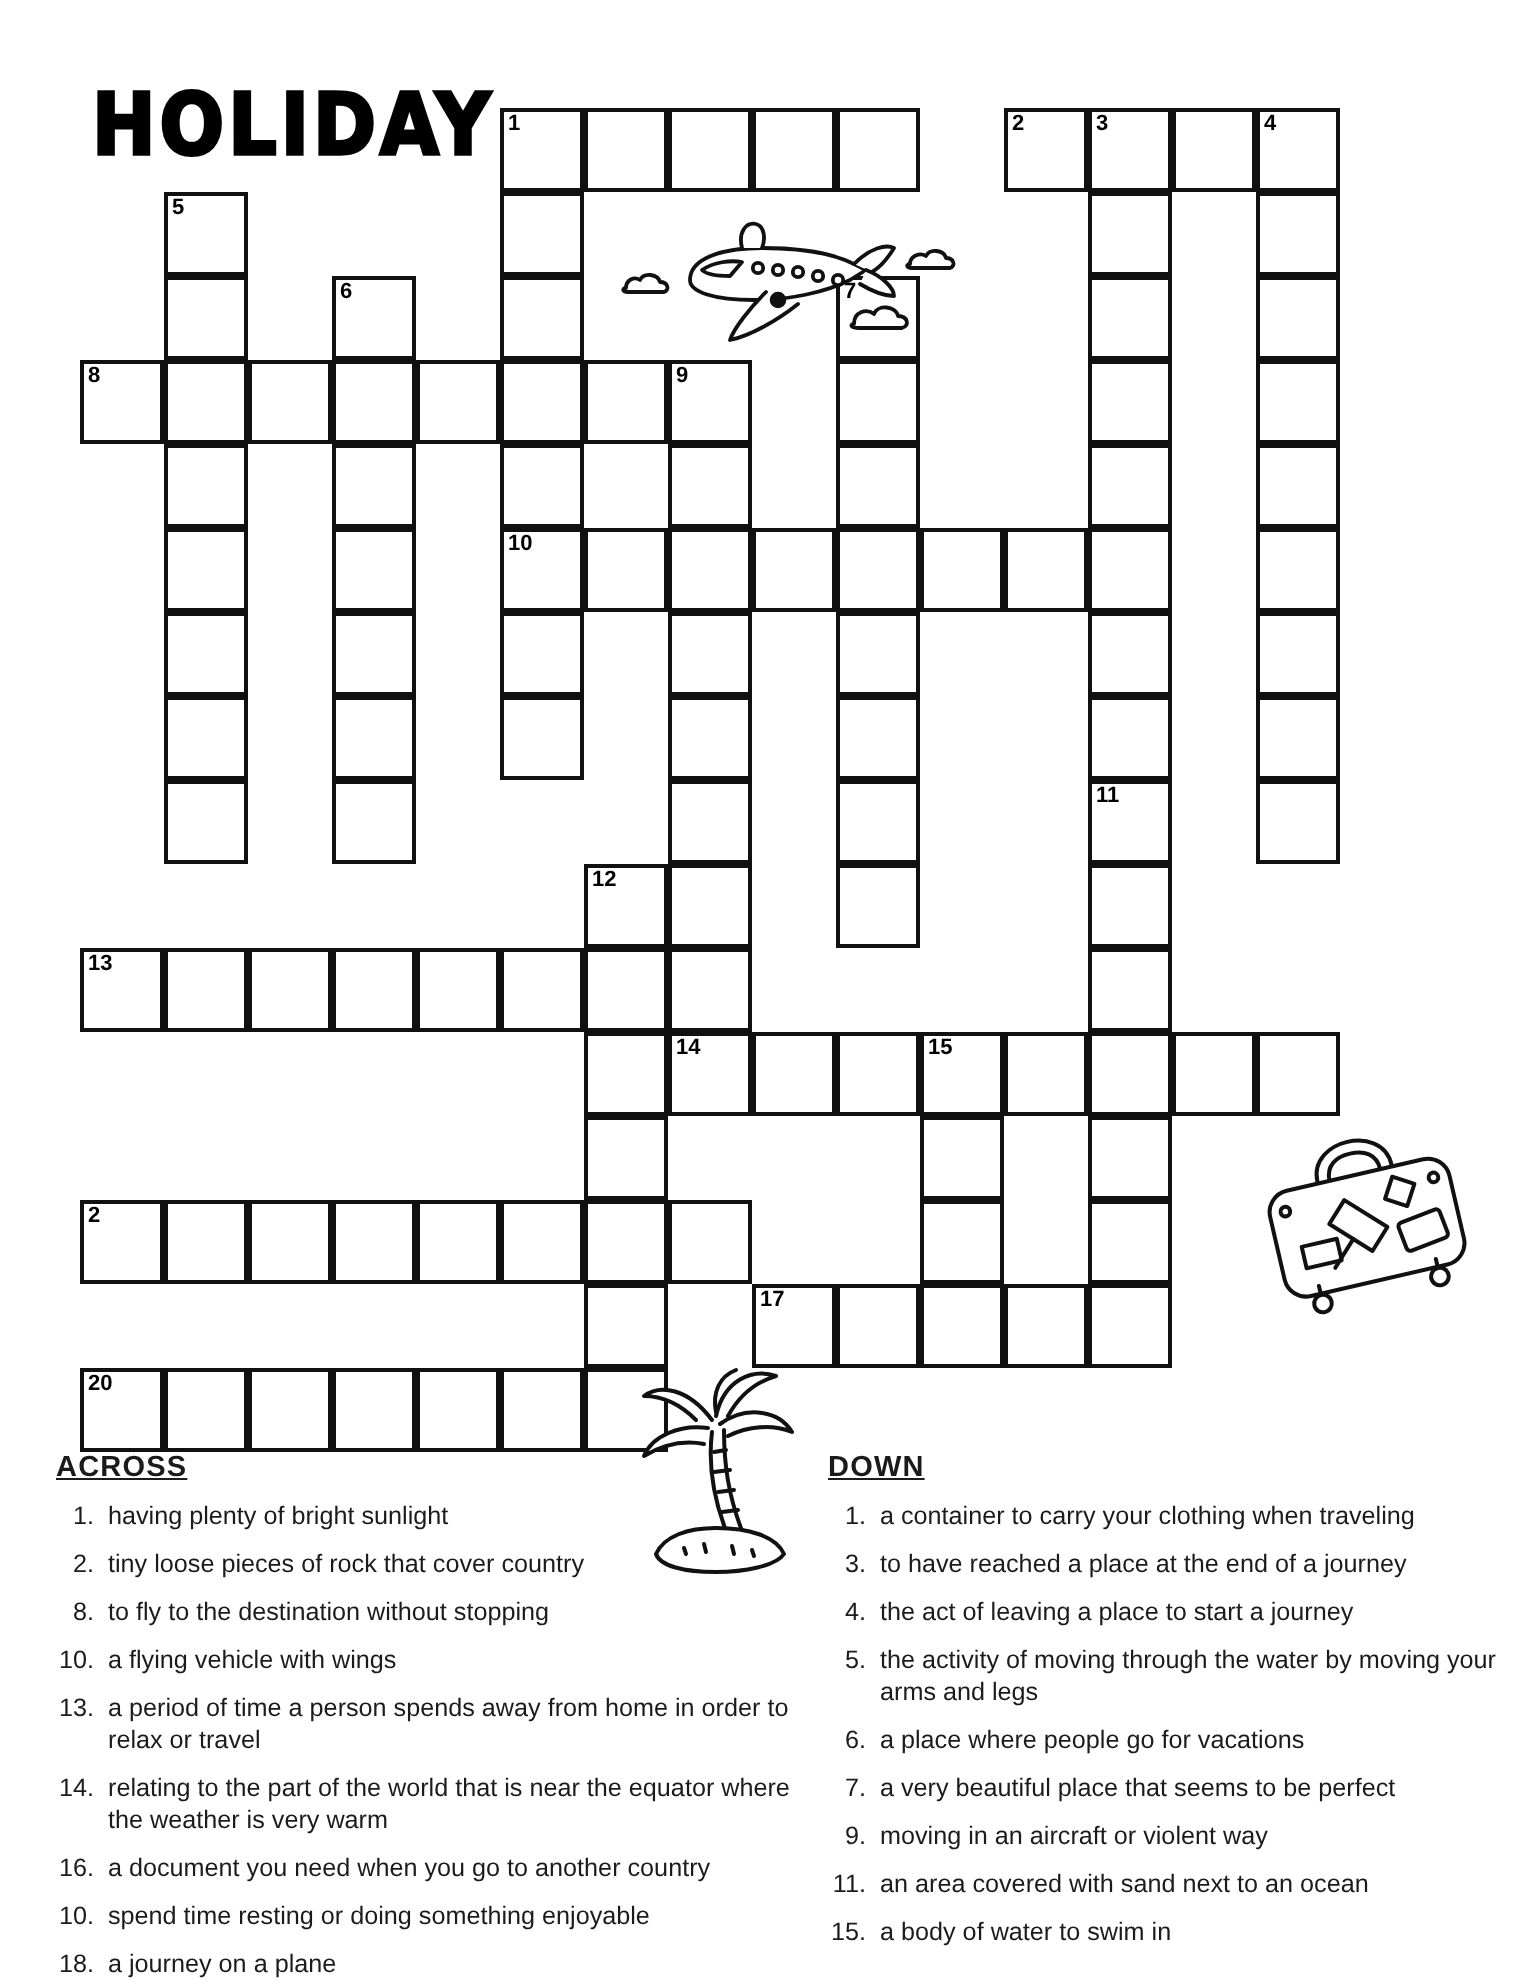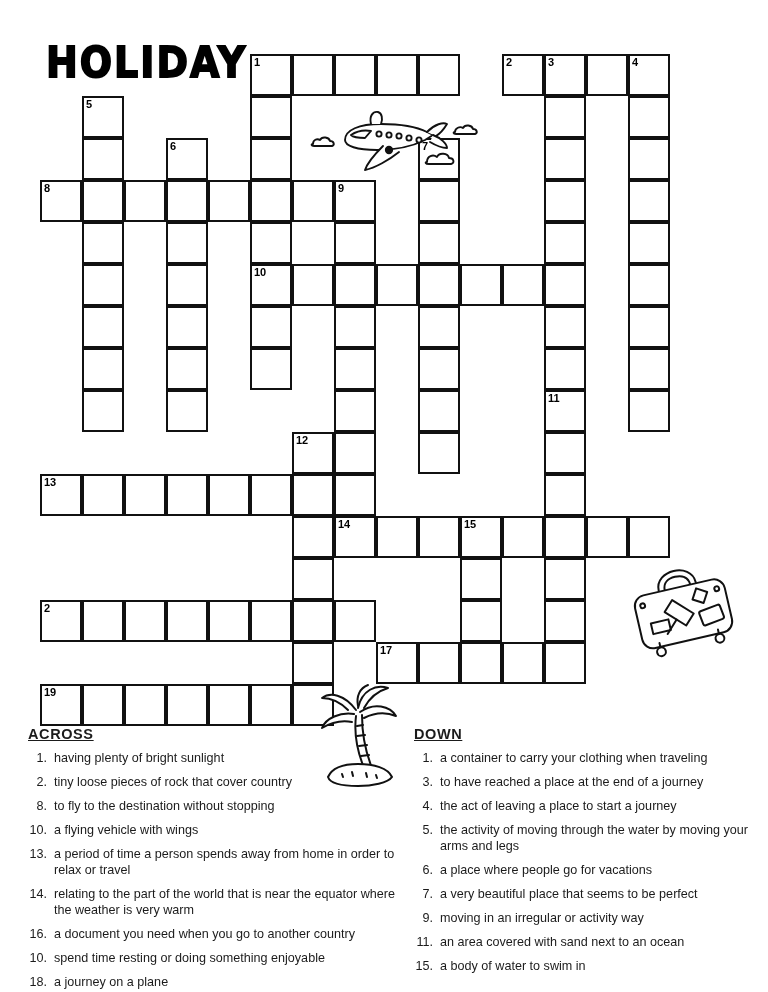--- a/index.html
+++ b/index.html
@@ -182,21 +182,21 @@
     <div class="cell" style="left: 292px; top: 600px;"></div>
     <div class="cell" style="left: 334px; top: 600px;"></div>
     <div class="cell" style="left: 376px; top: 642px;">
       <span class="num">17</span>
     </div>
     <div class="cell" style="left: 418px; top: 642px;"></div>
     <div class="cell" style="left: 460px; top: 642px;"></div>
     <div class="cell" style="left: 502px; top: 642px;"></div>
     <div class="cell" style="left: 544px; top: 642px;"></div>
     <div class="cell" style="left: 40px; top: 684px;">
-      <span class="num">19</span>
+      <span class="num">20</span>
     </div>
     <div class="cell" style="left: 82px; top: 684px;"></div>
     <div class="cell" style="left: 124px; top: 684px;"></div>
     <div class="cell" style="left: 166px; top: 684px;"></div>
     <div class="cell" style="left: 208px; top: 684px;"></div>
     <div class="cell" style="left: 250px; top: 684px;"></div>
     <div class="cell" style="left: 250px; top: 96px;"></div>
     <div class="cell" style="left: 250px; top: 138px;"></div>
     <div class="cell" style="left: 250px; top: 222px;"></div>
     <div class="cell" style="left: 250px; top: 306px;"></div>
@@ -399,21 +399,21 @@
       <li class="clue-item">
         <span class="clue-num">6.</span>
         <span class="clue-text">a place where people go for vacations</span>
       </li>
       <li class="clue-item">
         <span class="clue-num">7.</span>
         <span class="clue-text">a very beautiful place that seems to be perfect</span>
       </li>
       <li class="clue-item">
         <span class="clue-num">9.</span>
-        <span class="clue-text">moving in an irregular or activity way</span>
+        <span class="clue-text">moving in an aircraft or violent way</span>
       </li>
       <li class="clue-item">
         <span class="clue-num">11.</span>
         <span class="clue-text">an area covered with sand next to an ocean</span>
       </li>
       <li class="clue-item">
         <span class="clue-num">15.</span>
         <span class="clue-text">a body of water to swim in</span>
       </li>
     </ul>

